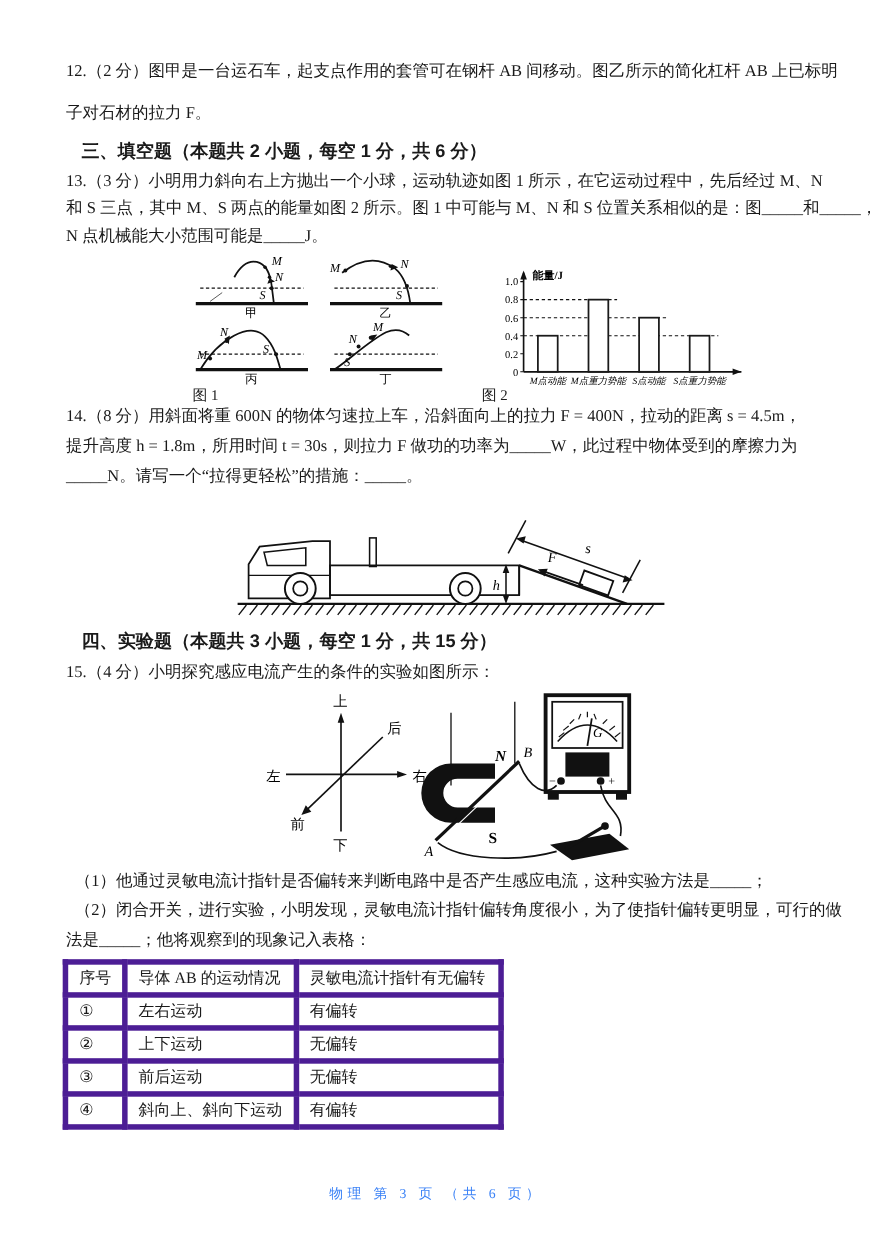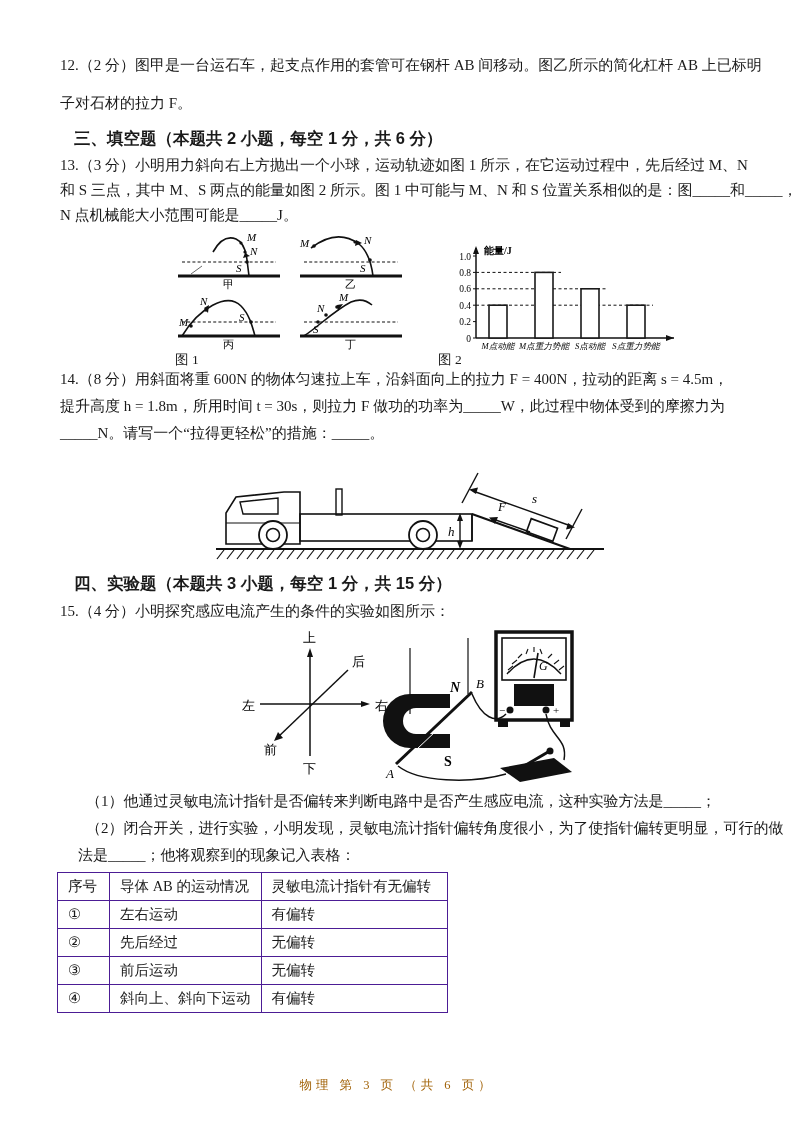--- a/index.html
+++ b/index.html
@@ -10,41 +10,41 @@
     color:#1a1a1a; font-size:15px;
   }
   .content { padding:46px 52px 0 60px; }
   .tline { white-space:nowrap; }
   .q12 .tline { line-height:38px; }
   .q13 .tline { line-height:25px; }
   .q14 .tline { line-height:27px; }
   .sec-title { font-weight:bold; font-size:16.5px; line-height:28px; margin:2px 0 1px 14px;
                font-family:"Liberation Sans","DejaVu Sans",sans-serif; }
   .q15-intro { line-height:26px; }
-  .parts .tline { line-height:27px;margin-left:18px; }
+  .parts .tline { line-height:27px; }
   .parts .p-first { padding-left:8px; }
 
   .fig-row { display:flex; align-items:flex-start; margin:4px 0 2px 115px; height:132px; }
   .fig1-wrap { width:235px; }
   .fig1-grid { display:grid; grid-template-columns:108px 108px; grid-gap:2px 14px; }
   .fig-caption { text-align:left; font-size:13.5px; margin-top:1px; }
   .fig2-wrap { width:250px; margin-left:28px; }
 
   .truck-wrap { margin:4px 0 2px 150px; }
   .exp-wrap { margin:2px 0 4px 178px; }
 
   table.obs { border-collapse:collapse; margin:3px 0 0 -3px; font-size:14.5px; }
-  table.obs td, table.obs th { border:1px solid #4c1d95; font-weight:normal; text-align:left;
+  table.obs td, table.obs th { border:5px solid #4c1d95; font-weight:normal; text-align:left;
       padding:3px 10px; height:28px; white-space:nowrap; }
   table.obs .c1 { width:52px; }
   table.obs .c2 { width:148px; }
   table.obs .c3 { width:186px;margin-top:24px; }
 
   .footer { position:absolute; left:0; right:0; bottom:28px; text-align:center;
-            font-size:12.5px; letter-spacing:4px; color:#a16207; }
+            font-size:12.5px; letter-spacing:4px; color:#3b82f6; }
 
   svg { display:block; }
   svg text { font-family:"Liberation Serif","DejaVu Serif",serif; }
   .iv { font-style:italic; }
   .cjk { font-style:normal; }
 </style>
 </head>
 <body>
 
 <div class="content">
@@ -365,21 +365,21 @@
       <th class="c2">导体 AB 的运动情况</th>
       <th class="c3">灵敏电流计指针有无偏转</th>
     </tr>
     <tr>
       <td>①</td>
       <td>左右运动</td>
       <td>有偏转</td>
     </tr>
     <tr>
       <td>②</td>
-      <td>先后经过</td>
+      <td>上下运动</td>
       <td>无偏转</td>
     </tr>
     <tr>
       <td>③</td>
       <td>前后运动</td>
       <td>无偏转</td>
     </tr>
     <tr>
       <td>④</td>
       <td>斜向上、斜向下运动</td>

